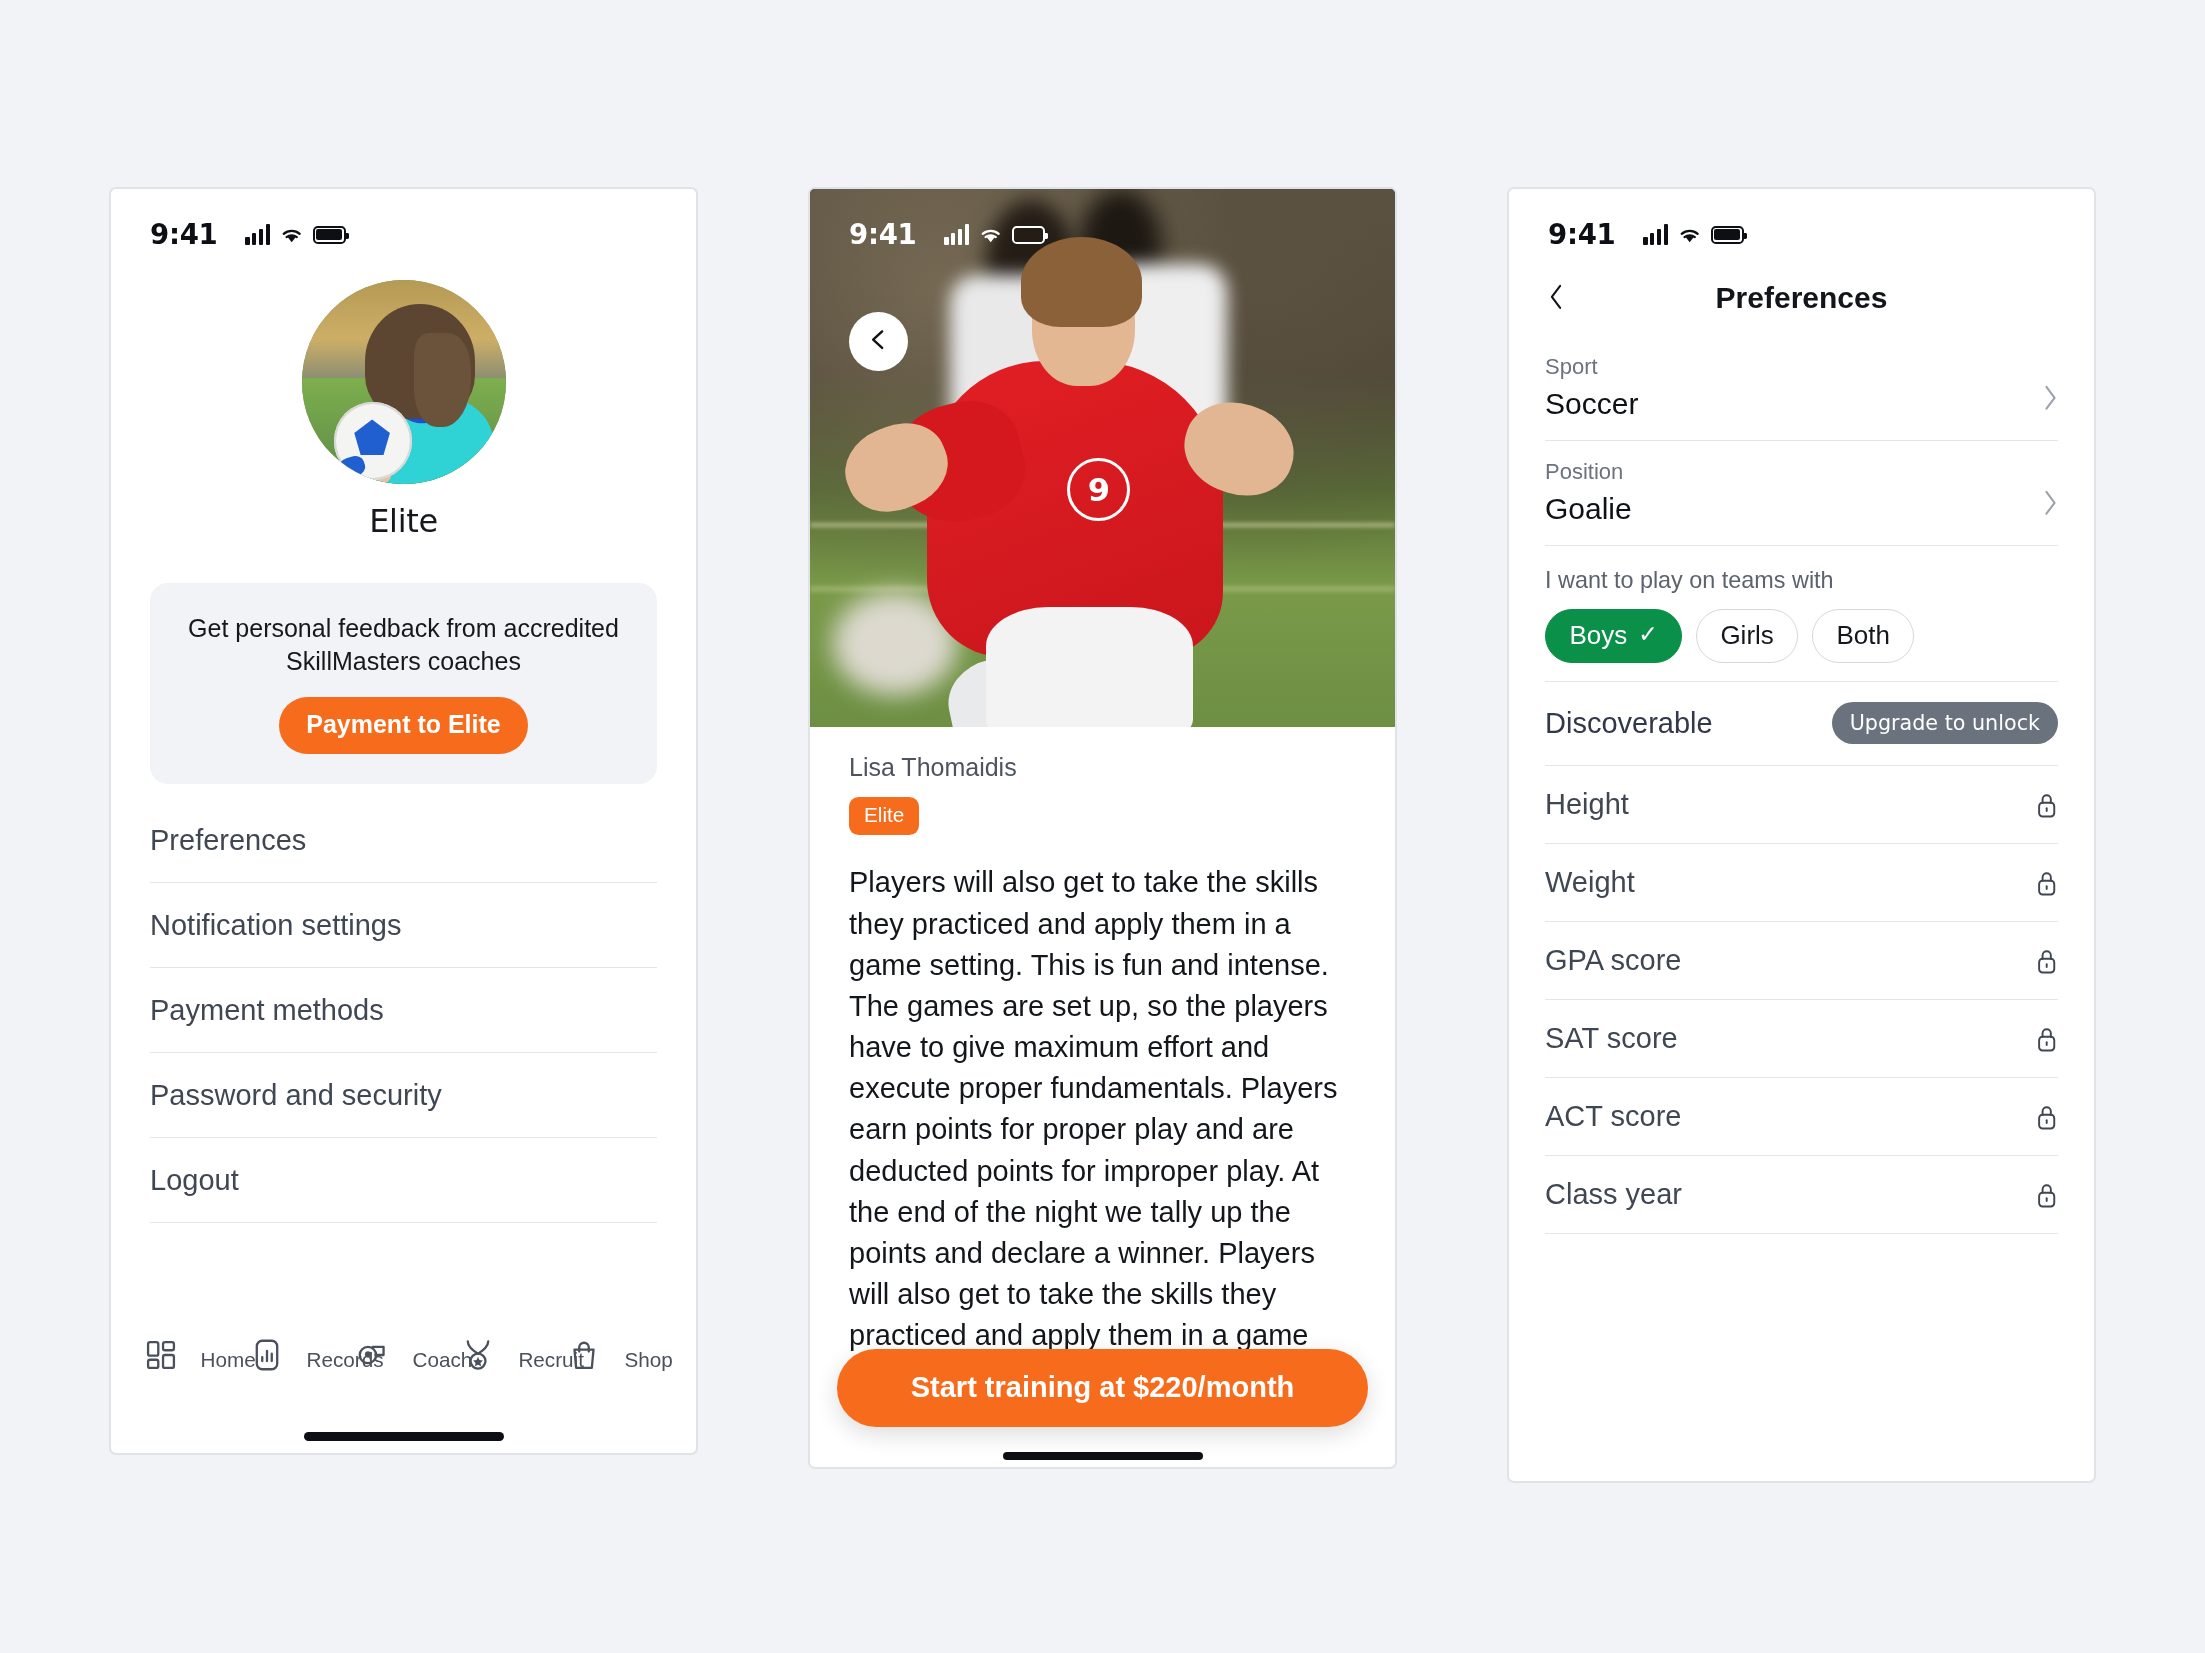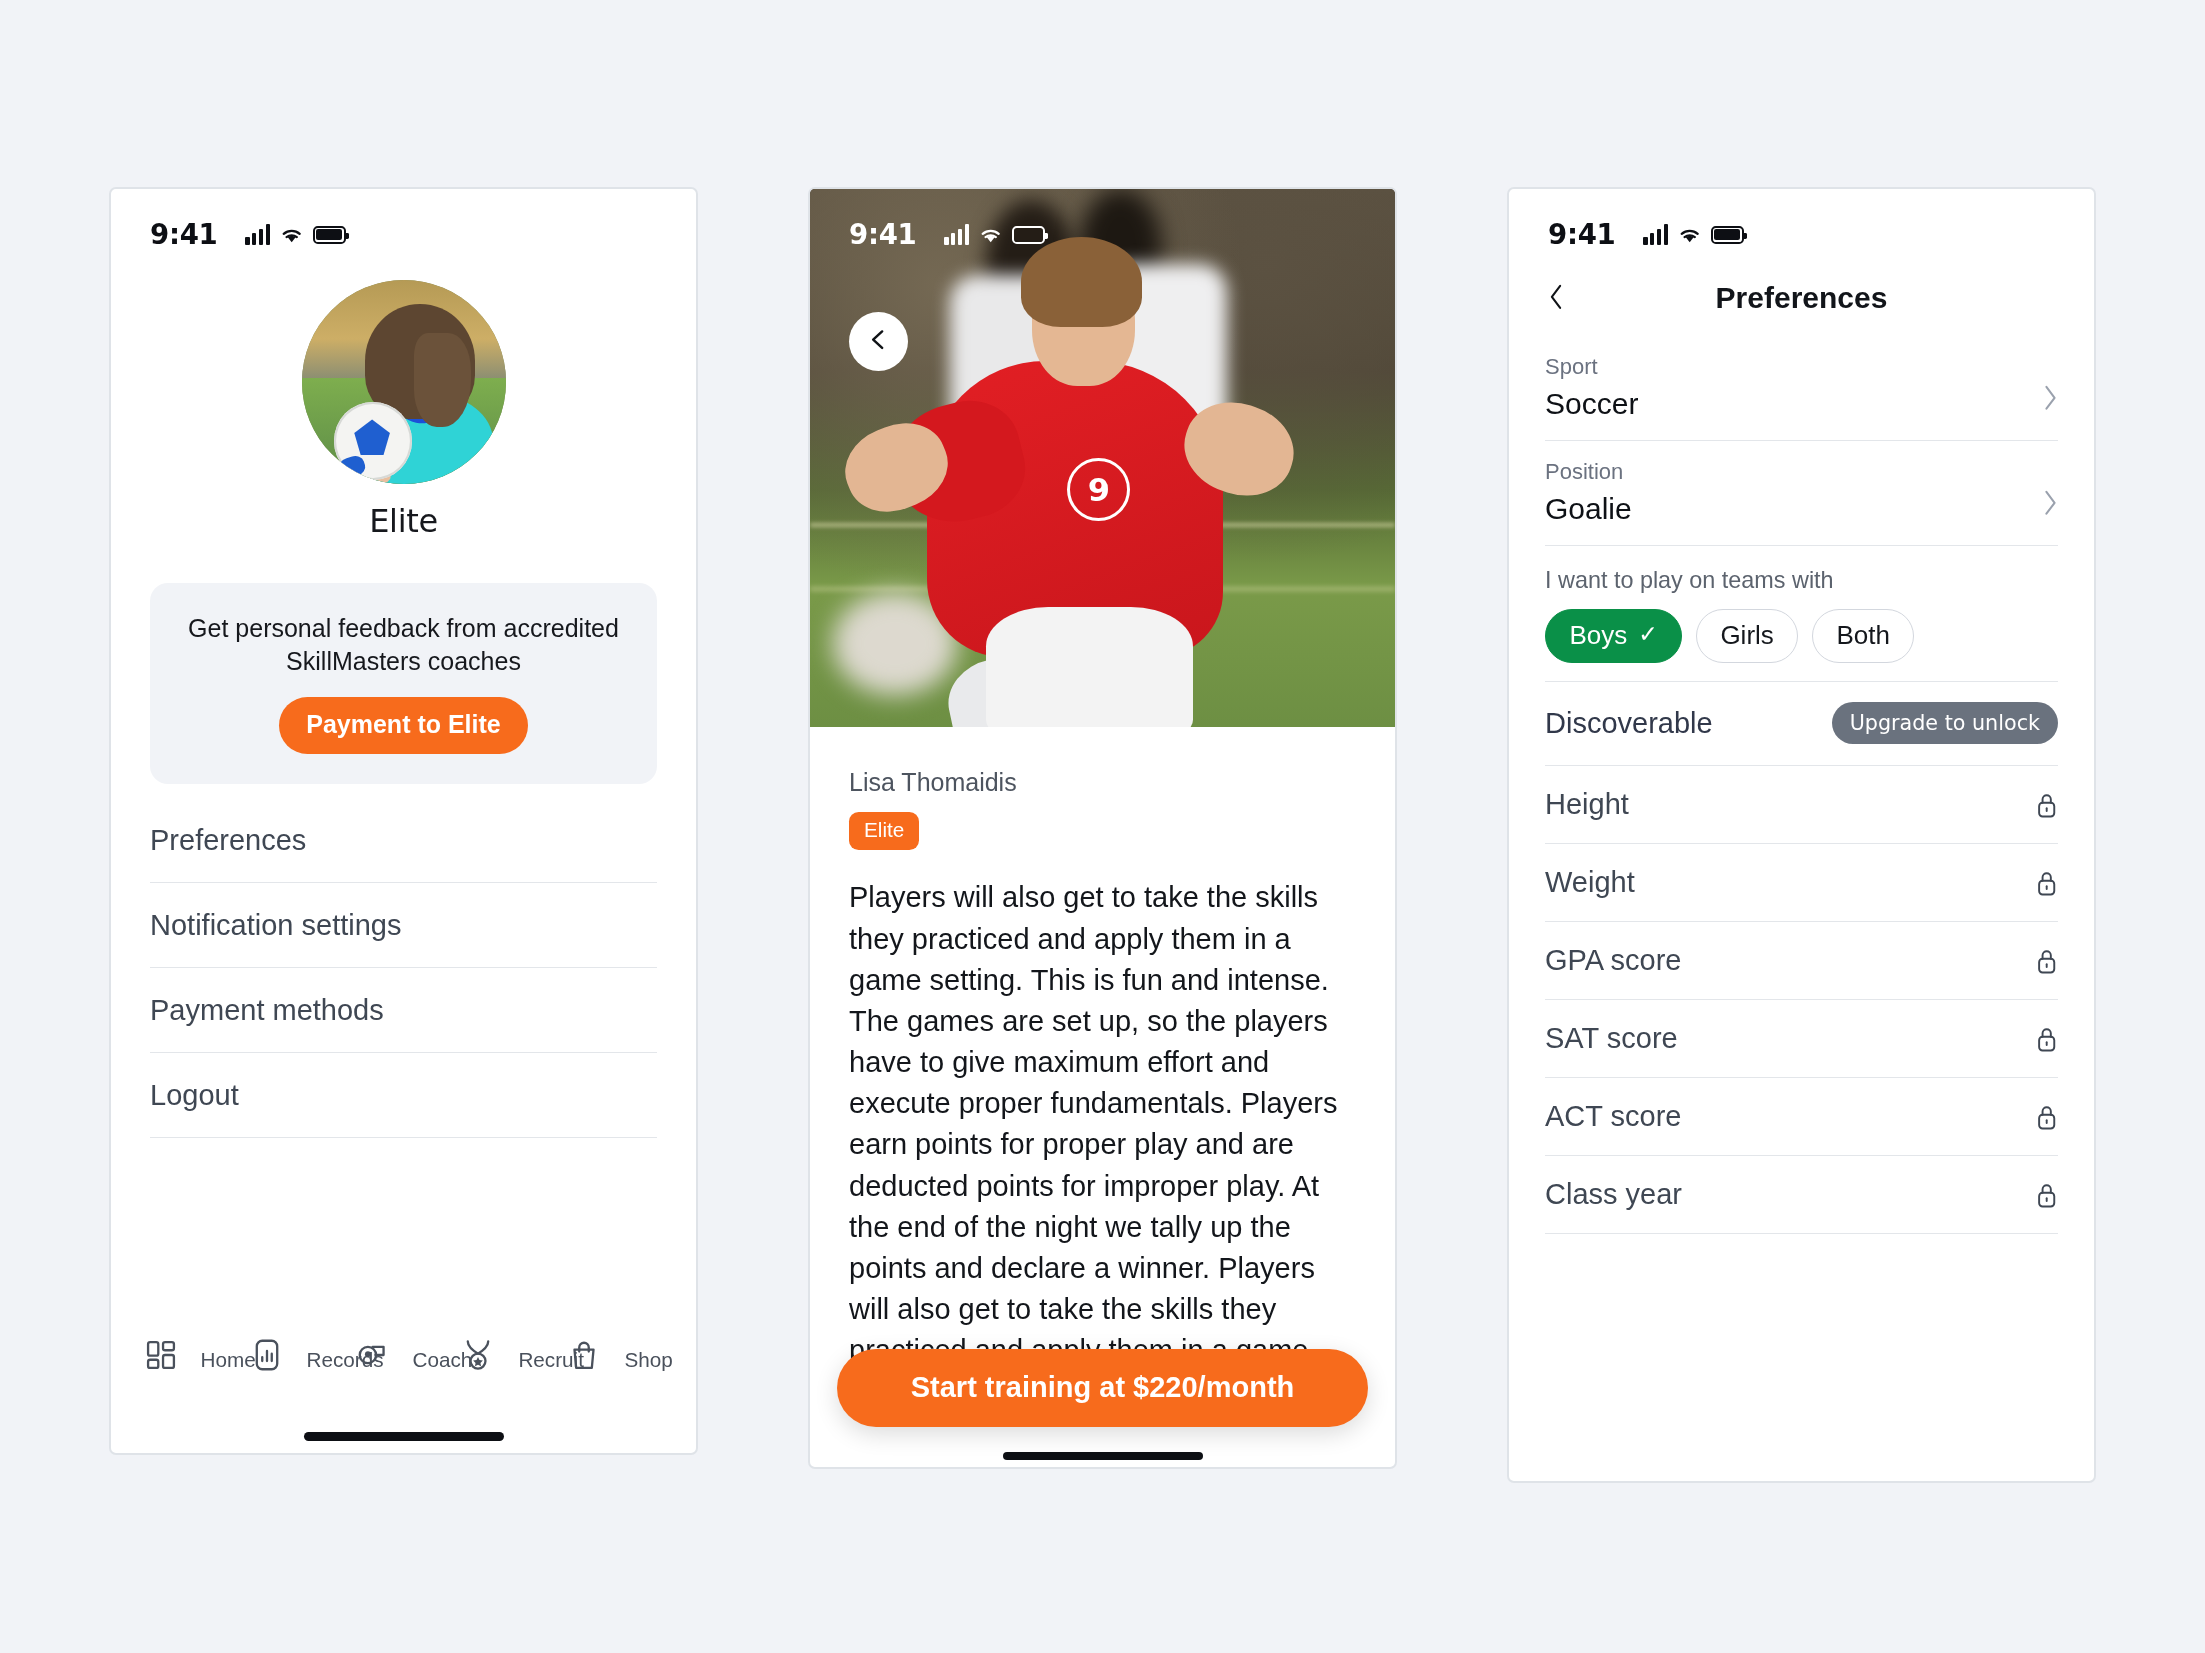--- a/index.html
+++ b/index.html
@@ -287,21 +287,21 @@
   }
   .back-btn svg { width: 23.4px; height: 23.4px; }
 
   .article { padding: 26px 39px 0 39px; }
   .art-title {
     font-size: 34px; font-weight: 700; line-height: 1.26;
     color: #101317; letter-spacing: -0.2px;
     font-family: "Liberation Sans Narrow", "Liberation Sans", sans-serif;
   }
   .art-author {
-    margin-top: 15px; font-size: 25px; color: #4d545f;
+    font-size: 25px; color: #4d545f;
     font-family: "Liberation Sans Narrow", "Liberation Sans", sans-serif;
   }
   .tag-elite {
     display: inline-block; margin-top: 15px;
     background: #f76b1c; color: #ffffff;
     font-size: 20.7px; border-radius: 9.6px;
     padding: 6.2px 15px 7.6px 15px;
     font-family: "Liberation Sans Narrow", "Liberation Sans", sans-serif;
     cursor: pointer;
   }
@@ -455,20 +455,21 @@
 
     <div class="promo">
       <div class="promo-text">Get personal feedback from accredited SkillMasters coaches</div>
       <button class="btn-upgrade">Payment to Elite</button>
     </div>
 
     <div class="menu">
       <div class="menu-row">Preferences</div>
       <div class="menu-row">Notification settings</div>
       <div class="menu-row">Payment methods</div>
+      <div class="menu-row">Password and security</div>
       <div class="menu-row">Logout</div>
     </div>
 
     <div class="tabbar">
       <div class="tab">
         <span>
           <svg viewBox="0 0 50 50" fill="none" stroke="#4a515c" stroke-width="3.4">
             <rect x="6" y="6" width="15" height="20" rx="3"></rect>
             <rect x="28" y="6" width="16" height="12" rx="3"></rect>
             <rect x="6" y="32" width="15" height="12" rx="3"></rect>

